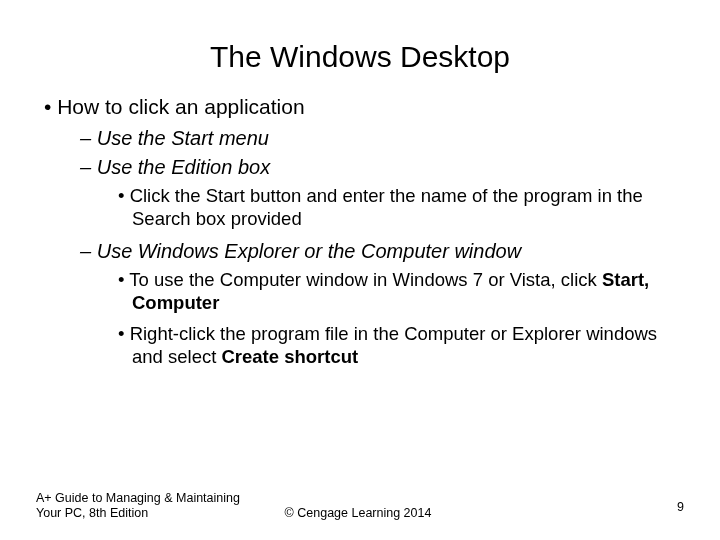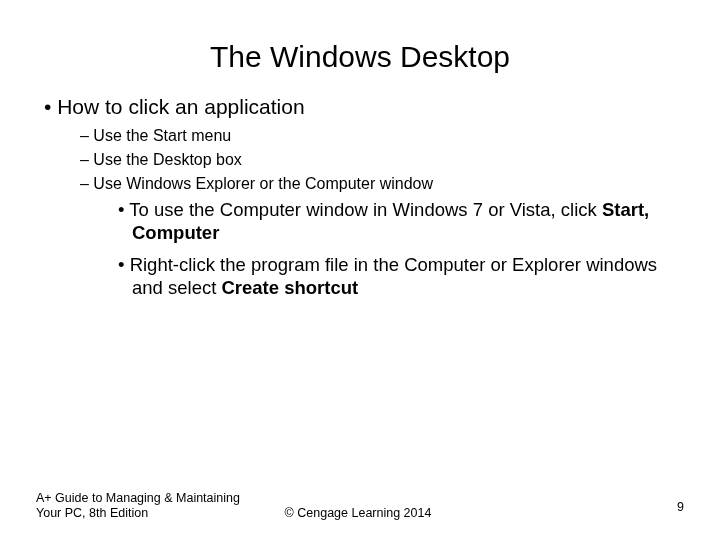--- a/index.html
+++ b/index.html
@@ -4,21 +4,21 @@
 <style>
   * { box-sizing: border-box; margin: 0; padding: 0; }
   html, body { width: 720px; height: 540px; background: #fff; font-family: Arial, Helvetica, sans-serif; color: #000; }
   .slide { width: 720px; height: 540px; position: relative; padding: 24px 36px 12px 36px; }
   .title { font-size: 30px; text-align: center; margin-top: 16px; margin-bottom: 20px; font-weight: 400; }
   .content { font-size: 20px; line-height: 1.25; }
 
   .lvl1 { padding-left: 22px; text-indent: -14px; margin-bottom: 6px; font-size: 21px; }
   .lvl1::before { content: "• "; }
 
-  .lvl2 { padding-left: 60px; text-indent: -16px; margin-bottom: 4px; font-size: 16px; }
+  .lvl2 { padding-left: 60px; text-indent: -16px; margin-bottom: 4px; font-size: 20px; font-style: italic; }
   .lvl2::before { content: "– "; }
 
   .lvl3 { padding-left: 96px; text-indent: -14px; margin-bottom: 8px; font-size: 18.5px; }
   .lvl3::before { content: "• "; }
 
   .footer { position: absolute; bottom: 18px; left: 0; width: 720px; padding: 0 36px; font-size: 12.5px; }
   .ft-left { position: absolute; left: 36px; bottom: 0; width: 210px; line-height: 1.25; }
   .ft-center { position: absolute; left: 0; right: 4px; bottom: 2px; text-align: center; }
   .ft-right { position: absolute; right: 36px; bottom: 8px; }
 
@@ -28,21 +28,22 @@
 <body>
 
 <div class="slide">
   <h1 class="title">The Windows Desktop</h1>
 
   <div class="content">
     <div class="lvl1">How to click an application</div>
 
     <div class="lvl2">Use the Start menu</div>
 
-    <div class="lvl2">Use the Desktop box</div>
+    <div class="lvl2">Use the Edition box</div>
+    <div class="lvl3">Click the Start button and enter the name of the program in the Search box provided</div>
 
     <div class="lvl2">Use Windows Explorer or the Computer window</div>
     <div class="lvl3"><span>To use the Computer window in Windows 7 or Vista, click </span><b>Start, Computer</b></div>
 
     <div class="lvl3"><span>Right-click the program file in the Computer or Explorer windows and select </span><b>Create shortcut</b></div>
   </div>
 
   <div class="footer">
     <div class="ft-left">
       <span>A+ Guide to Managing &amp; Maintaining</span><br>

